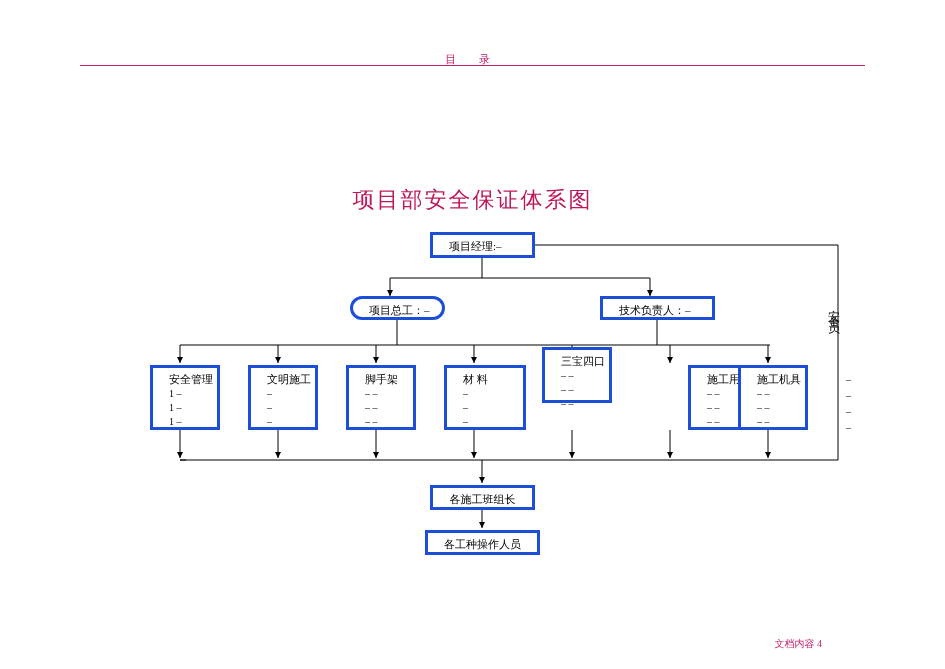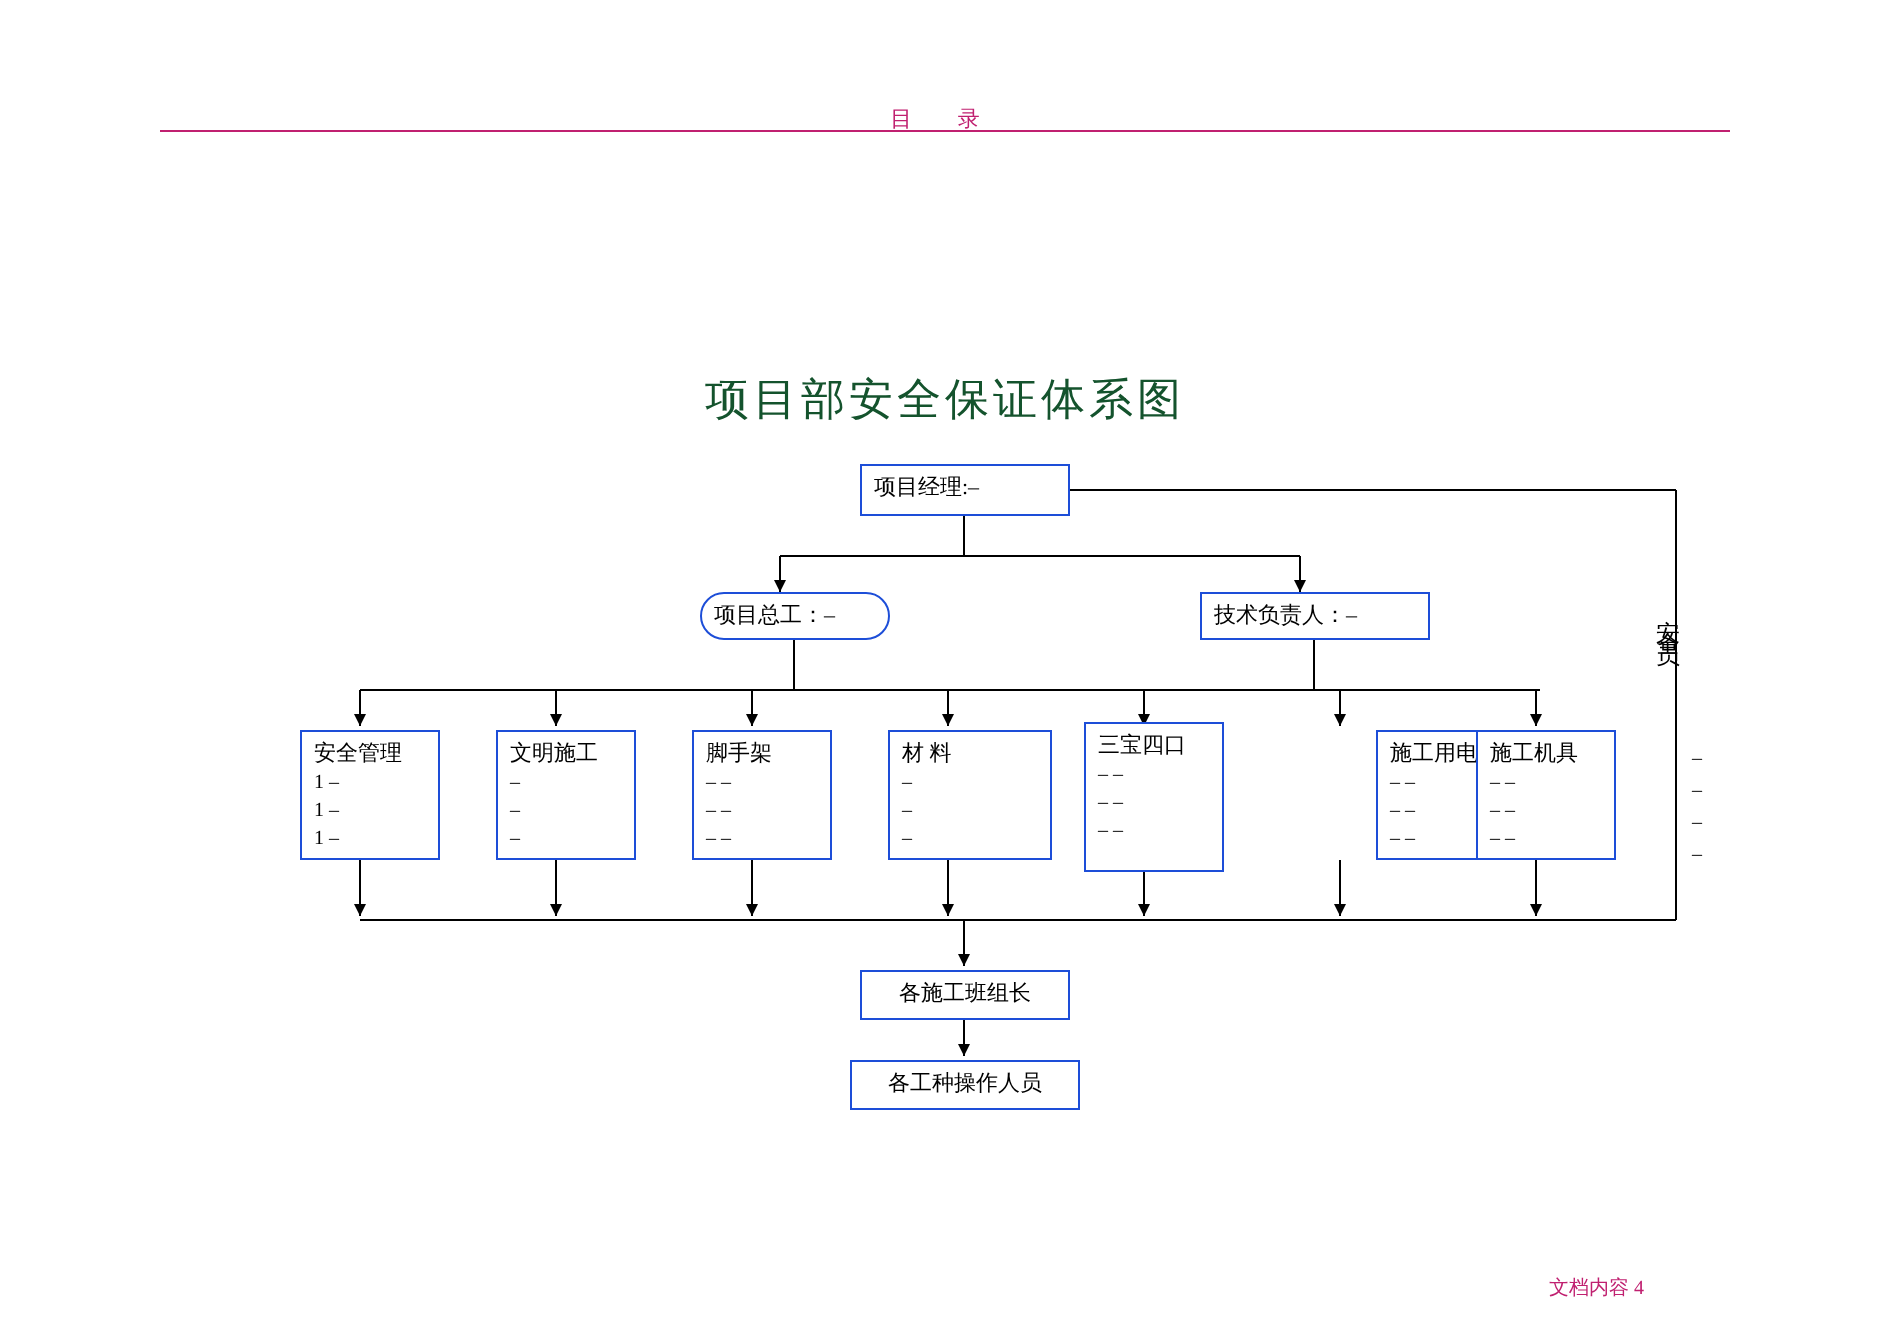--- a/index.html
+++ b/index.html
@@ -34,31 +34,31 @@
     color: #c02070;
     letter-spacing: 10px;
   }
   .title {
     position: absolute;
     top: 185px;
     left: 0;
     width: 945px;
     text-align: center;
     font-size: 22px;
-    color: #14532d;
+    color: #be185d;
     letter-spacing: 2px;
     font-family: "SimSun", serif;
   }
   .box {
     position: absolute;
-    border: 1px solid #1d4ed8;
+    border: 3px solid #1d4ed8;
     background: #fff;
     font-size: 11px;
     line-height: 1.4;
-    padding: 4px 6px;
+    padding: 4px 16px;
     box-sizing: border-box;
   }
   .box .hd {
     font-size: 11px;
     white-space: nowrap;
   }
   .box .rows div {
     white-space: nowrap;
     font-size: 10px;
   }
@@ -191,21 +191,21 @@
     </div>
   </div>
   <div class="box" style="left:444px; top:365px; width:82px; height:65px;">
     <div class="hd">材    料</div>
     <div class="rows">
       <div>–</div>
       <div>–</div>
       <div>–</div>
     </div>
   </div>
-  <div class="box" style="left:542px; top:361px; width:70px; height:75px;">
+  <div class="box" style="left:542px; top:347px; width:70px; height:56px;">
     <div class="hd">三宝四口</div>
     <div class="rows">
       <div>–    –</div>
       <div>–    –</div>
       <div>–    –</div>
     </div>
   </div>
   <div class="box" style="left:640px; top:365px; width:70px; height:65px;margin-left:48px;">
     <div class="hd">施工用电</div>
     <div class="rows">

